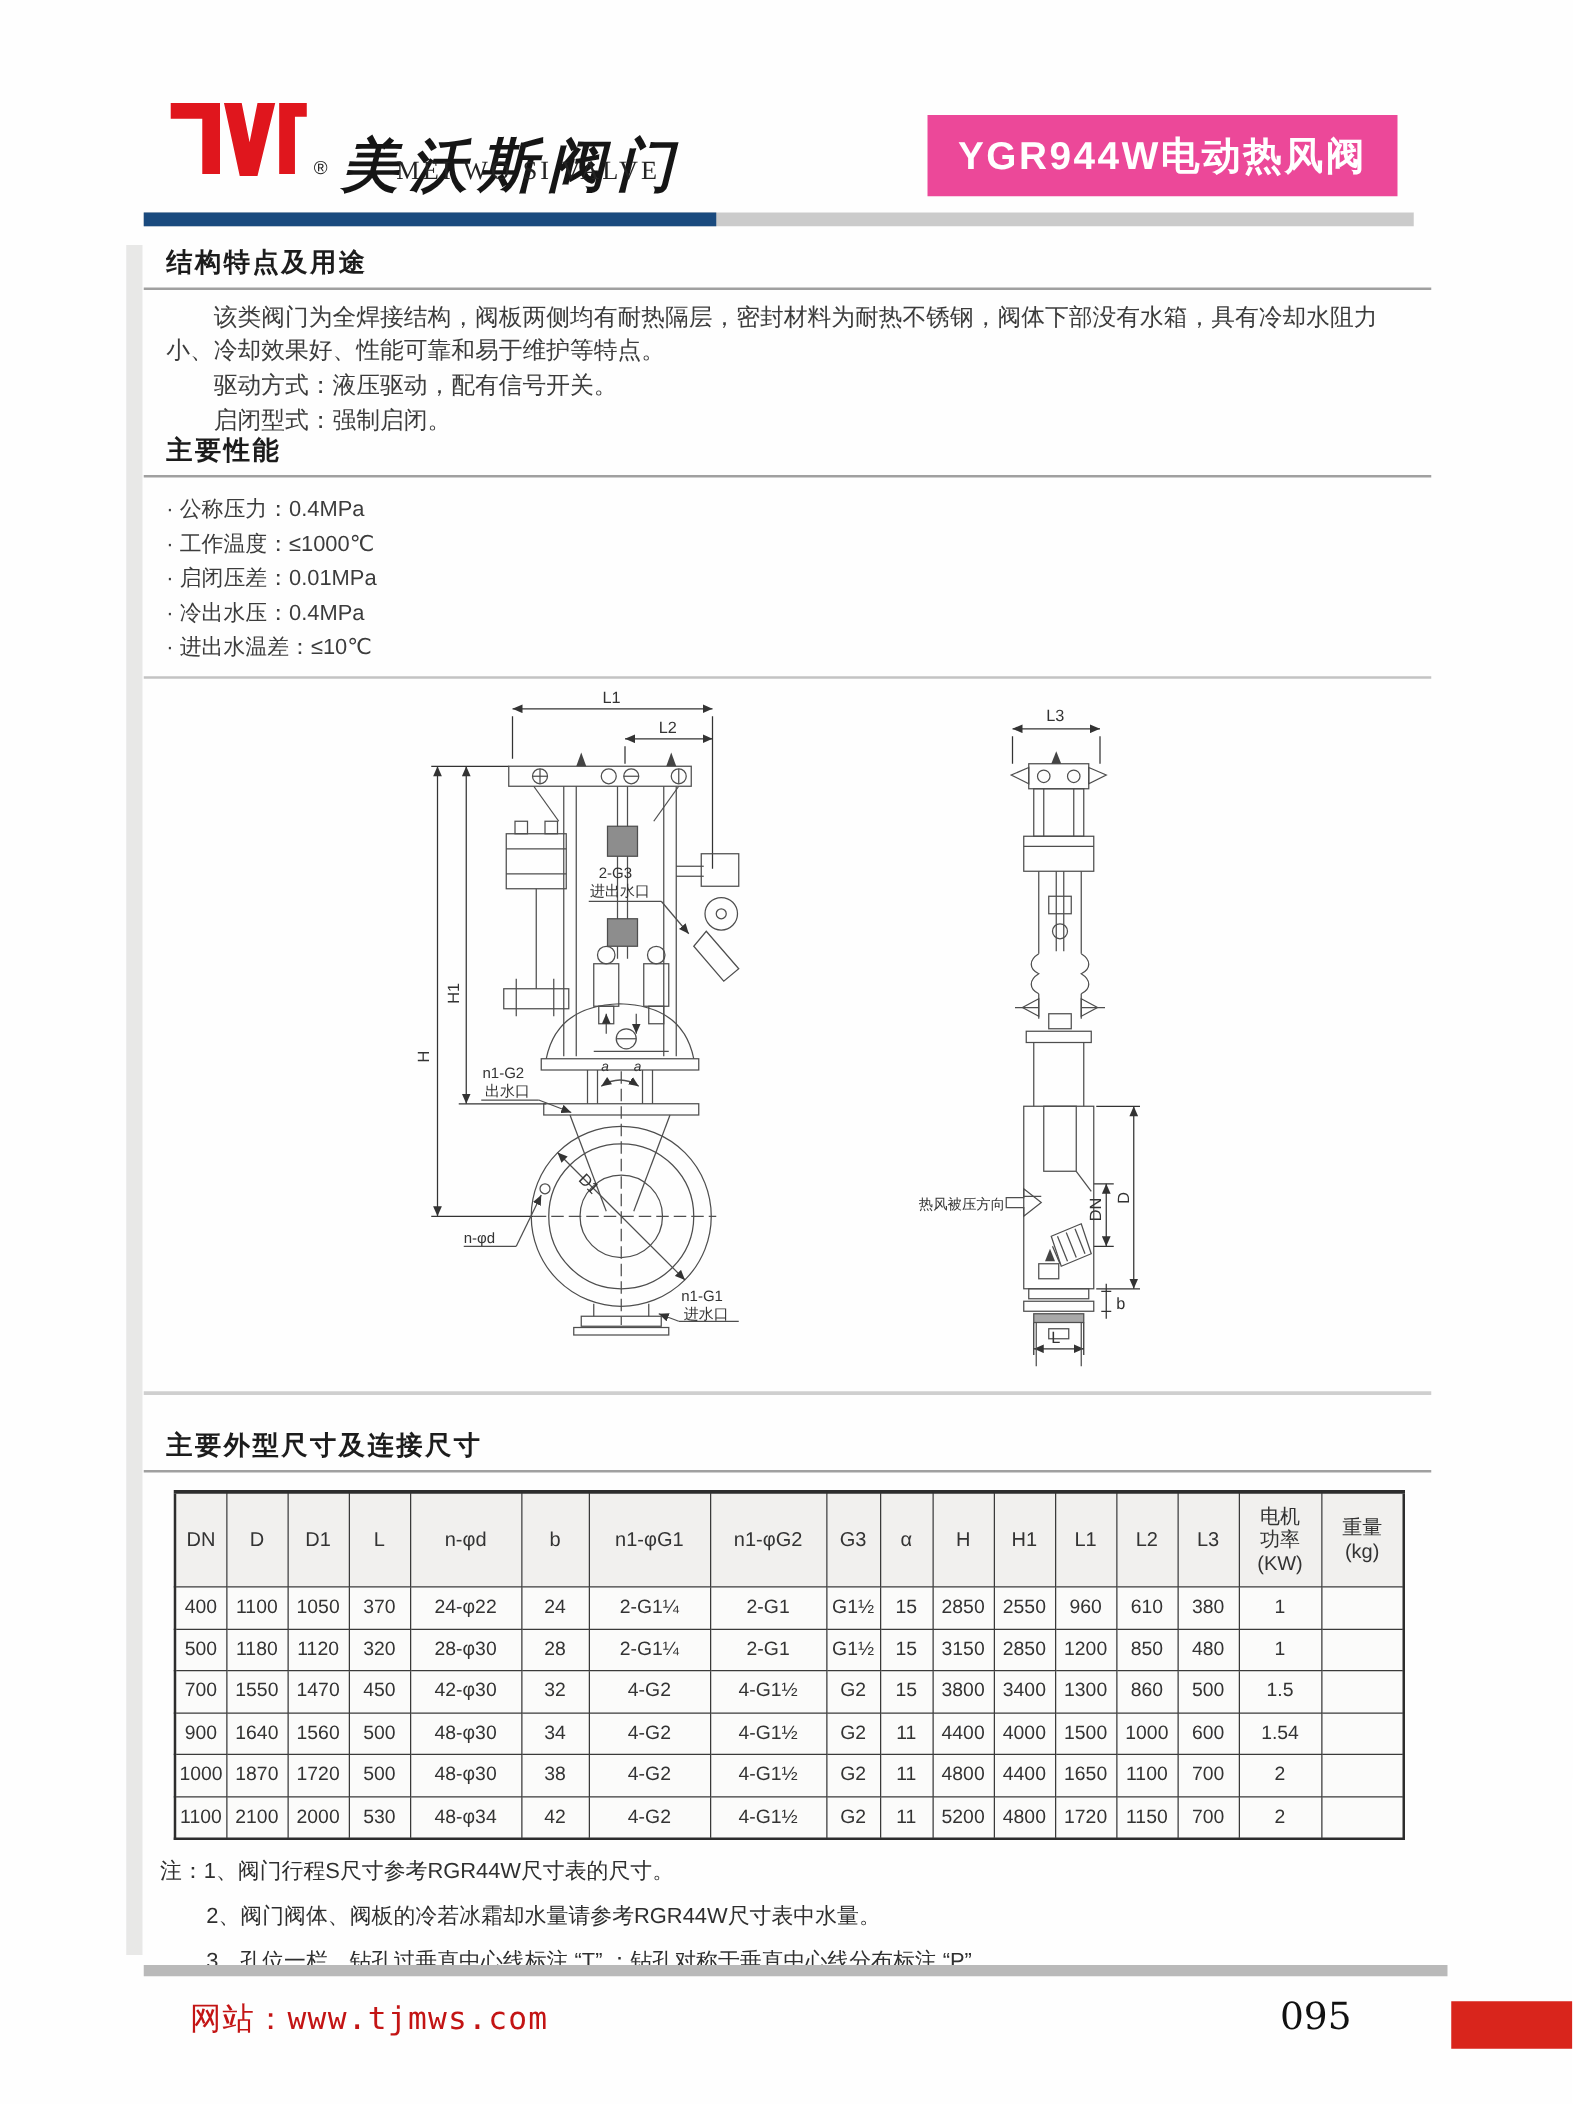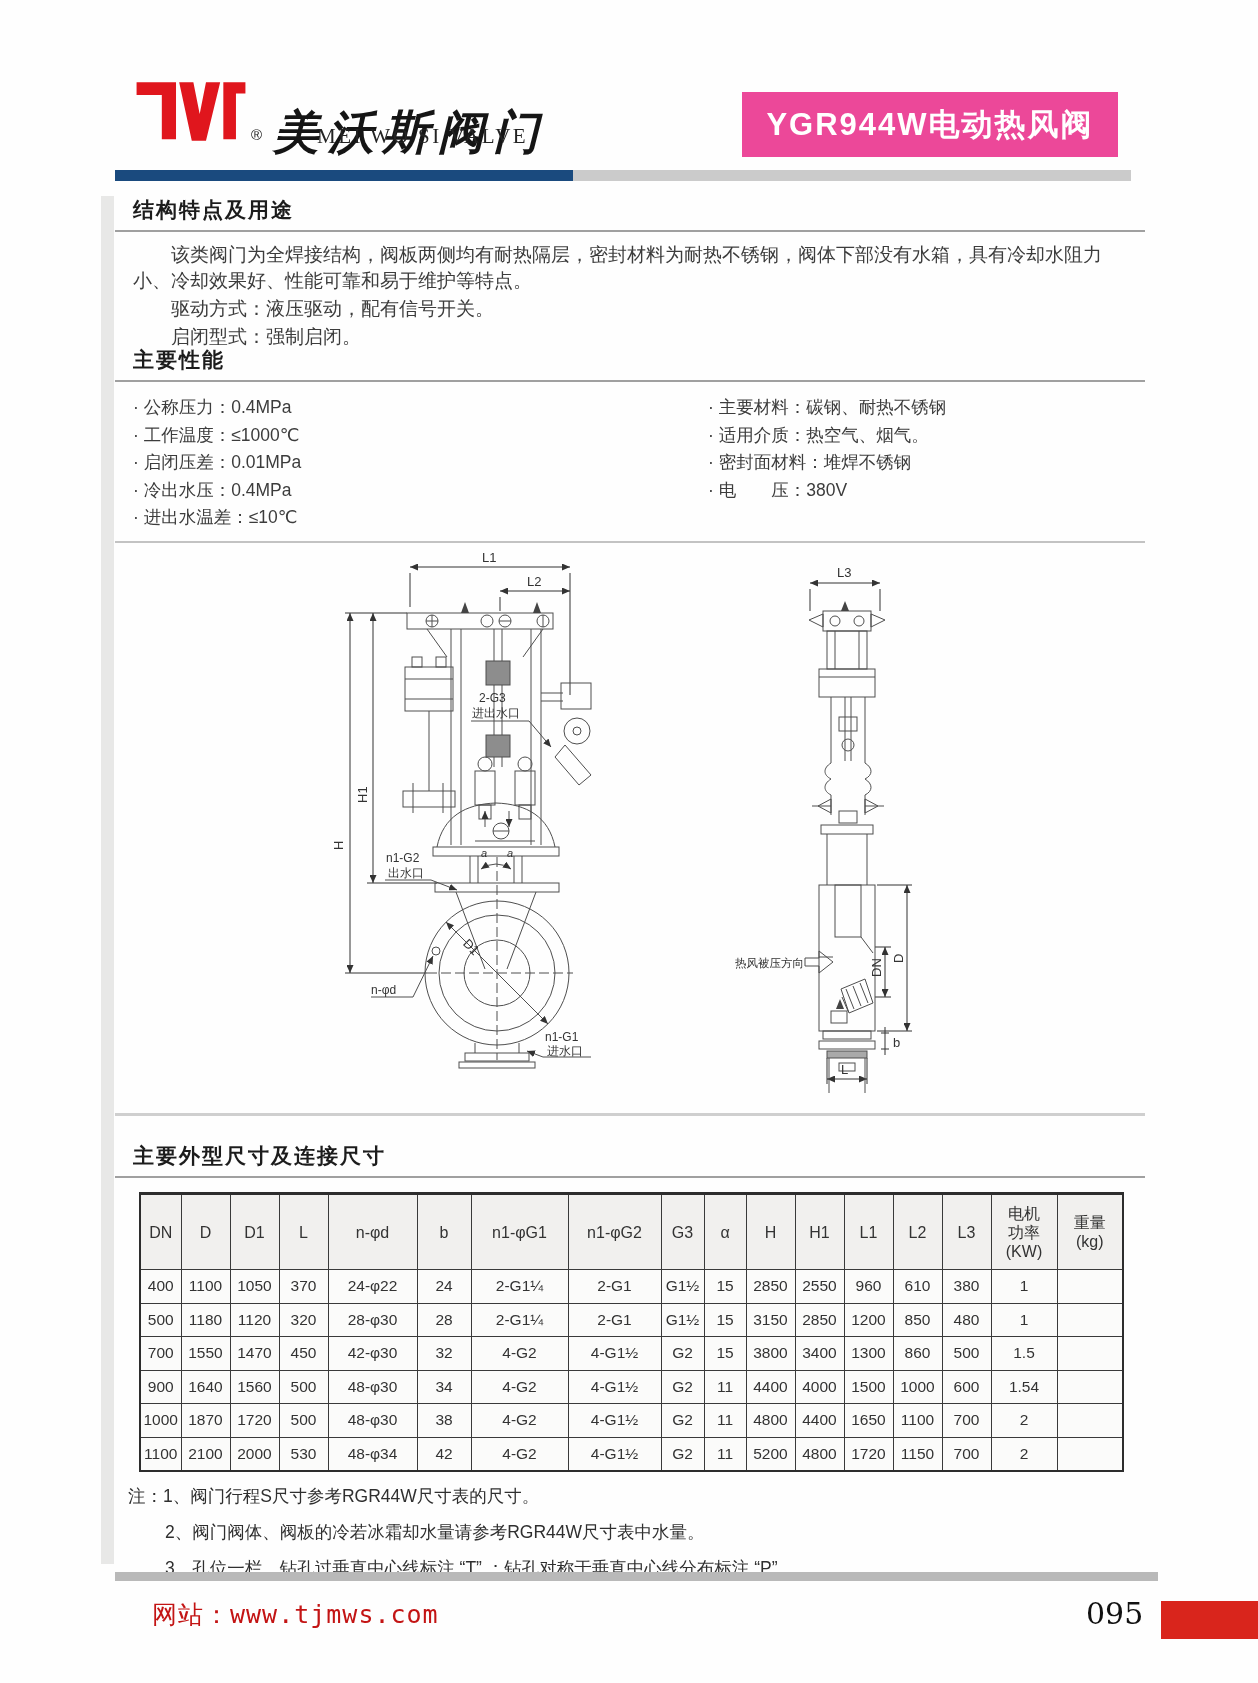--- a/index.html
+++ b/index.html
@@ -53,21 +53,21 @@
 
   
   .notes { position:absolute; left:128px; top:1478px; width:940px; font-size:17.5px; color:#2f2f2f; }
   .note-line { line-height:36px; }
   .note-line + .note-line { padding-left:37px; }
 
   
   .footer-bar { position:absolute; left:115px; top:1572px; width:1043px; height:9px; background:#b9b9b9; }
   .footer-site { position:absolute; left:152px; top:1598px; font-family:"DejaVu Sans Mono","DejaVu Sans",monospace;
                  font-size:25px; color:#c31414; letter-spacing:1px; }
-  .footer-page { position:absolute; left:1086px; top:1596px; font-family:"DejaVu Serif","Liberation Serif",serif;
+  .footer-page { position:absolute; left:1024px; top:1596px; font-family:"DejaVu Serif","Liberation Serif",serif;
                  font-size:30px; color:#111; }
   .footer-red { position:absolute; left:1161px; top:1601px; width:97px; height:38px; background:#d9251c; }
 </style>
 </head>
 <body>
 
 <div class="page">
   <div class="left-strip"></div>
 
   <div class="logo">
@@ -98,26 +98,20 @@
 
   <div class="section" style="top:346px;">
     <h2 class="sec-head">主要性能</h2>
     <div class="perf-cols">
       <div class="perf-col-left">
           <div class="perf-item">公称压力：0.4MPa</div>
           <div class="perf-item">工作温度：≤1000℃</div>
           <div class="perf-item">启闭压差：0.01MPa</div>
           <div class="perf-item">冷出水压：0.4MPa</div>
           <div class="perf-item">进出水温差：≤10℃</div>
-        </div>
-      <div class="perf-col-right">
-          <div class="perf-item">主要材料：碳钢、耐热不锈钢</div>
-          <div class="perf-item">适用介质：热空气、烟气。</div>
-          <div class="perf-item">密封面材料：堆焊不锈钢</div>
-          <div class="perf-item">电　　压：380V</div>
         </div>
     </div>
   </div>
 
   <div class="rule" style="top:541px;"></div>
 
   <div class="diagram-area">
 
     <svg width="320" height="525" viewBox="0 0 320 525" style="position:absolute;left:200px;top:0;">
       <defs>

